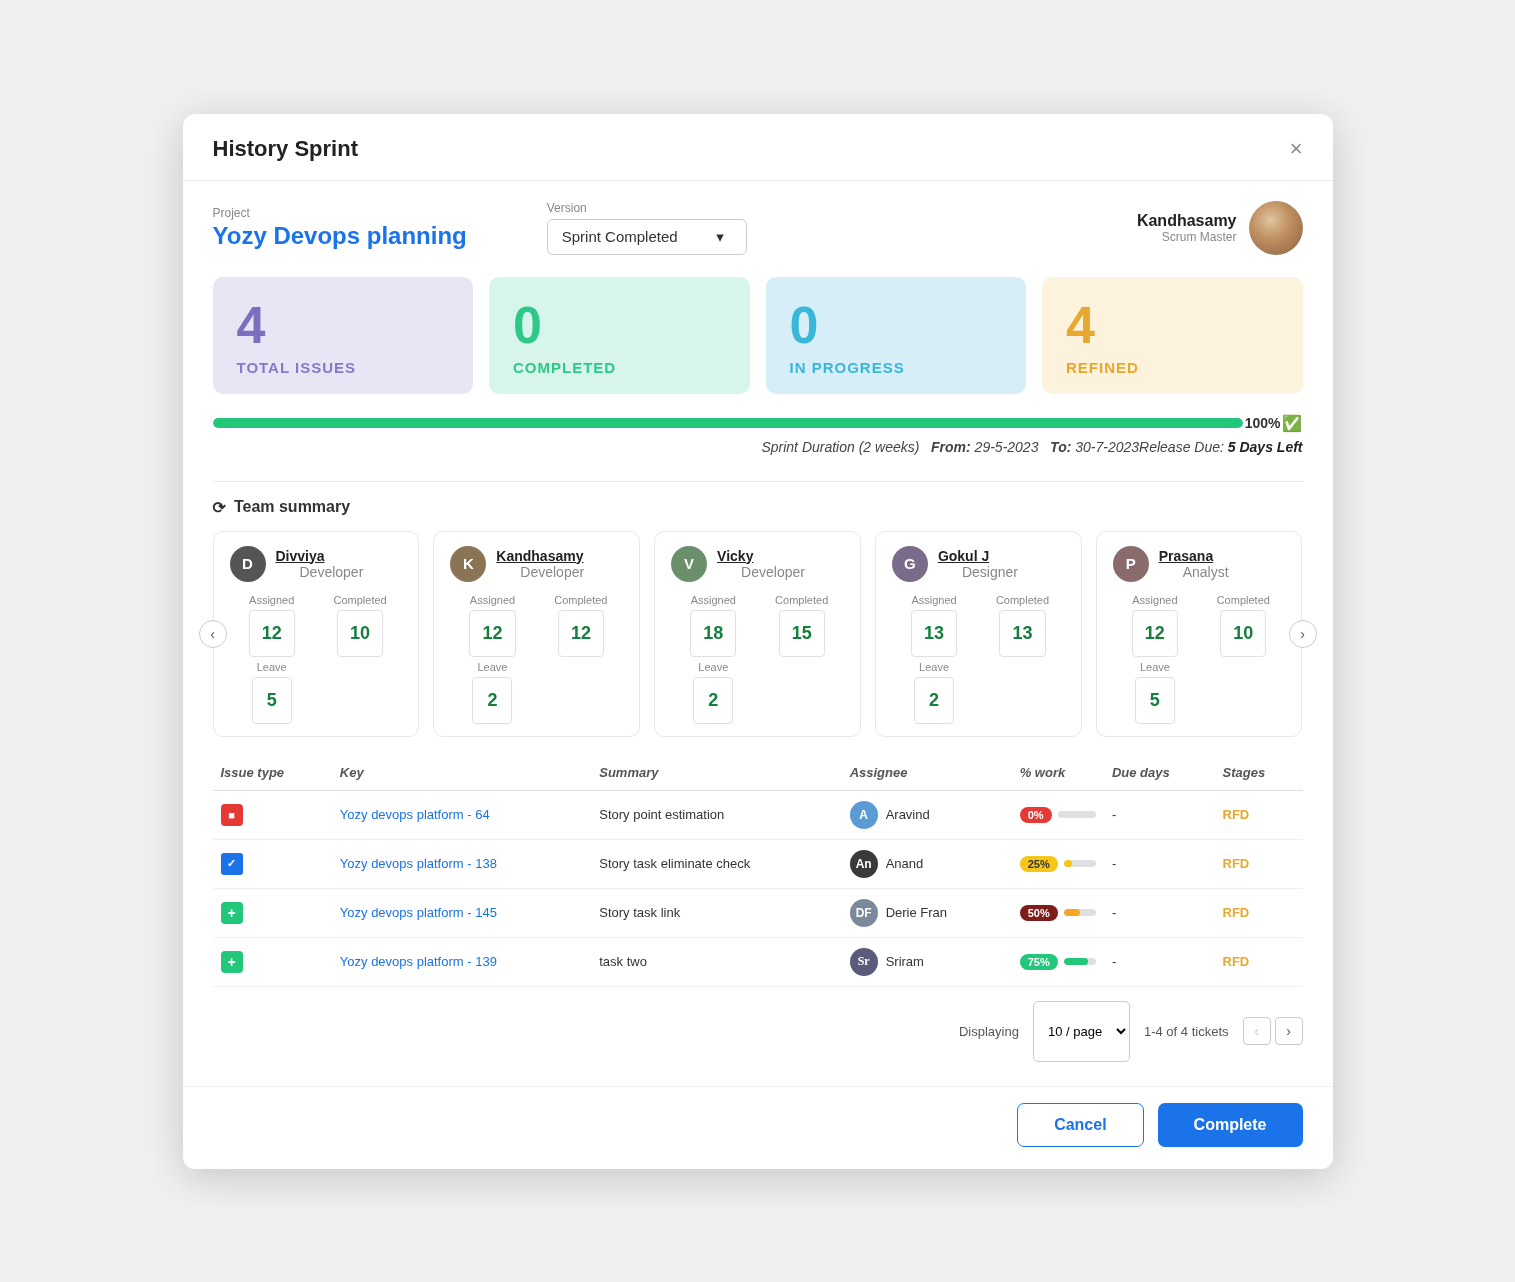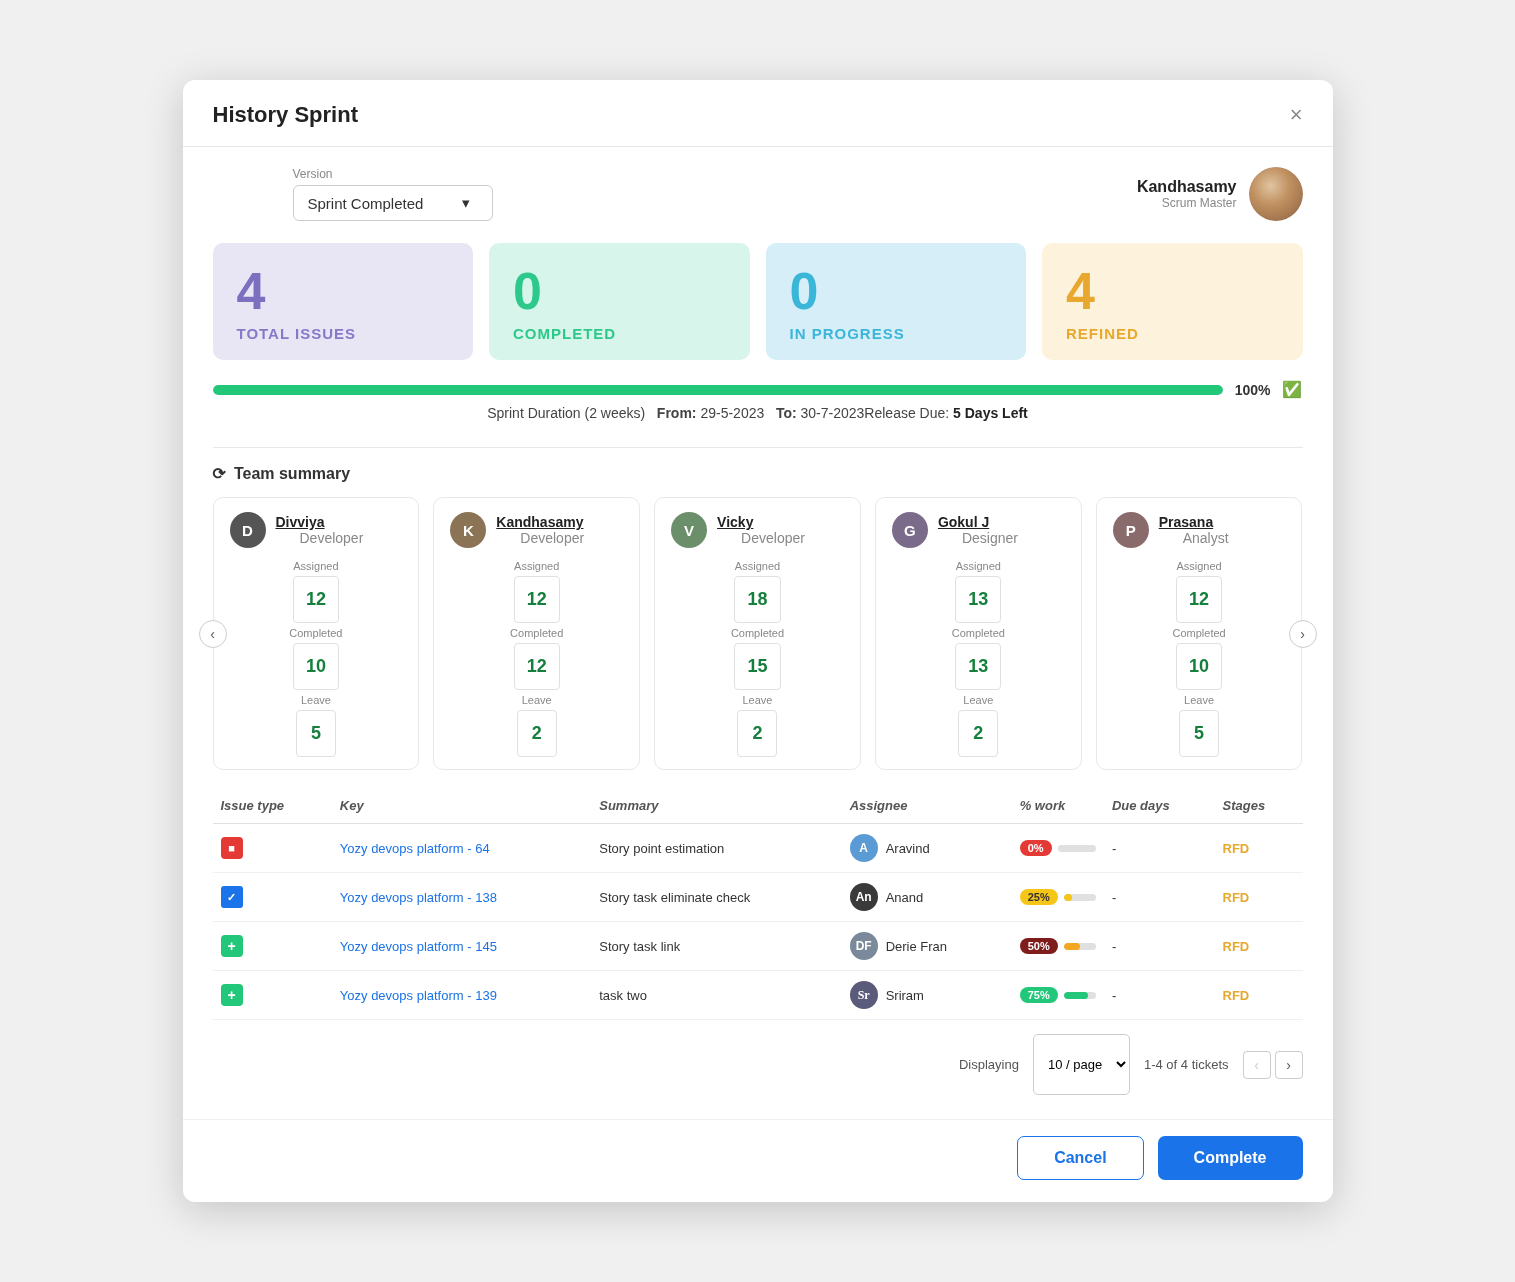--- a/index.html
+++ b/index.html
@@ -35,39 +35,39 @@
     .stat-card.green .stat-number { color: #2dc98a; }
     .stat-card.blue .stat-number { color: #3ab6d9; }
     .stat-card.orange .stat-number { color: #e8a830; }
     .stat-label { font-size: 15px; font-weight: 700; letter-spacing: 1px; }
     .stat-card.purple .stat-label { color: #8878c8; }
     .stat-card.green .stat-label { color: #2dc98a; }
     .stat-card.blue .stat-label { color: #3ab6d9; }
     .stat-card.orange .stat-label { color: #e8a830; }
 
     .progress-section { margin-bottom: 10px; }
-    .progress-bar-row { display: flex; align-items: center; gap: 12px; margin-bottom: 6px; }
+    .progress-bar-row { display: flex; align-items: center; gap: 2px; margin-bottom: 6px; }
     .progress-bar-outer { flex: 1; height: 10px; background: #e0e0e0; border-radius: 5px; overflow: hidden; }
     .progress-bar-inner { height: 100%; background: #22c77a; border-radius: 5px; }
     .progress-pct { font-size: 14px; font-weight: 600; color: #333; }
     .progress-check { color: #22c77a; font-size: 16px; }
-    .sprint-info { display: flex; justify-content: center; font-size: 14px; color: #444; margin-bottom: 26px; }
+    .sprint-info { display: flex; justify-content: flex-end; font-size: 14px; color: #444; margin-bottom: 26px; font-style: italic; }
     .sprint-info span b { font-weight: 700; }
     .release-due b { color: #222; }
 
     .team-summary { margin-bottom: 18px; }
     .section-title { font-size: 16px; font-weight: 600; color: #333; margin-bottom: 14px; display: flex; align-items: center; gap: 8px; }
     .team-cards-wrapper { position: relative; }
     .team-cards { display: flex; gap: 14px; overflow: hidden; }
     .team-card { border: 1px solid #e8e8e8; border-radius: 10px; padding: 14px 16px 12px; min-width: 185px; flex: 1; }
     .team-card-header { display: flex; align-items: center; gap: 10px; margin-bottom: 12px; }
     .team-avatar { width: 36px; height: 36px; border-radius: 50%; display: flex; align-items: center; justify-content: center; font-size: 15px; font-weight: 700; color: #fff; }
     .team-name { font-size: 14px; font-weight: 600; color: #222; text-decoration: underline; }
     .team-role { font-size: 14px; color: #888; margin-left: 24px; }
-    .team-stats { display: grid; grid-template-columns: repeat(1, 1fr); gap: 4px; }
+    .team-stats { display: grid; grid-template-columns: repeat(2, 1fr); gap: 4px; }
     .team-stat-col { display: flex; flex-direction: column; align-items: center; }
     .team-stat-header { font-size: 11px; color: #888; margin-bottom: 4px; }
     .team-stat-val { font-size: 18px; font-weight: 600; color: #15803d; border: 1px solid #e0e0e0; border-radius: 4px; padding: 12px 12px; min-width: 40px; text-align: center; }
     .nav-arrow { position: absolute; top: 50%; transform: translateY(-50%); background: #fff; border: 1px solid #ccc; border-radius: 50%; width: 28px; height: 28px; display: flex; align-items: center; justify-content: center; cursor: pointer; font-size: 14px; color: #555; z-index: 2; }
     .nav-arrow.left { left: -14px; }
     .nav-arrow.right { right: -14px; }
 
     .issues-table { width: 100%; border-collapse: collapse; margin-bottom: 14px; }
     .issues-table th { text-align: left; font-size: 13px; color: #555; font-weight: 600; padding: 10px 8px; border-bottom: 1px solid #e0e0e0; font-style: italic; }
     .issues-table td { padding: 10px 8px; border-bottom: 1px solid #f0f0f0; vertical-align: middle; font-size: 13px; color: #333; }
@@ -113,20 +113,24 @@
 <div class="modal">
 
   <div class="modal-header">
     <span class="modal-title">History Sprint</span>
     <button class="close-btn">×</button>
   </div>
 
   <div class="modal-body">
 
     <div class="top-row">
+      <div class="project-section">
+        <span class="project-label">Project</span>
+        <span class="project-name">Yozy Devops planning</span>
+      </div>
       <div class="version-section">
         <span class="version-label">Version</span>
         <div class="version-select">
           <span>Sprint Completed</span>
           <span>▾</span>
         </div>
       </div>
       <div class="user-section">
         <div class="user-info">
           <div class="user-name">Kandhasamy</div>

